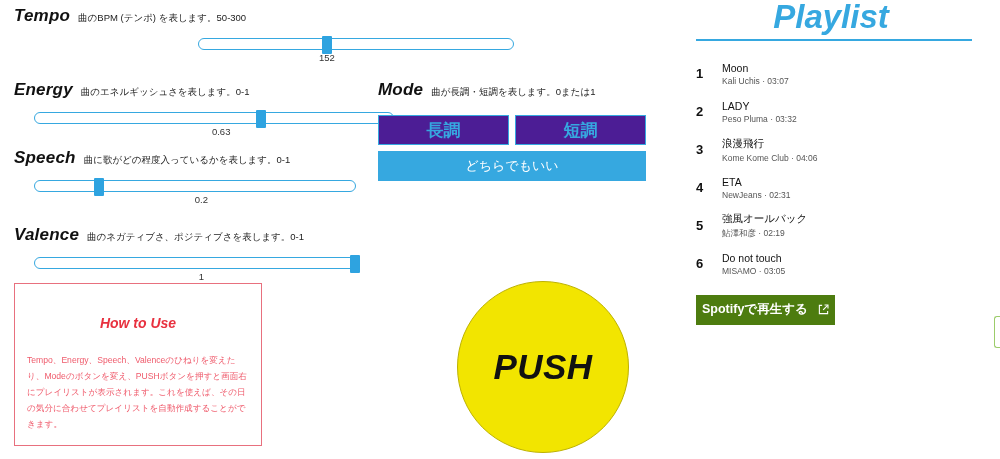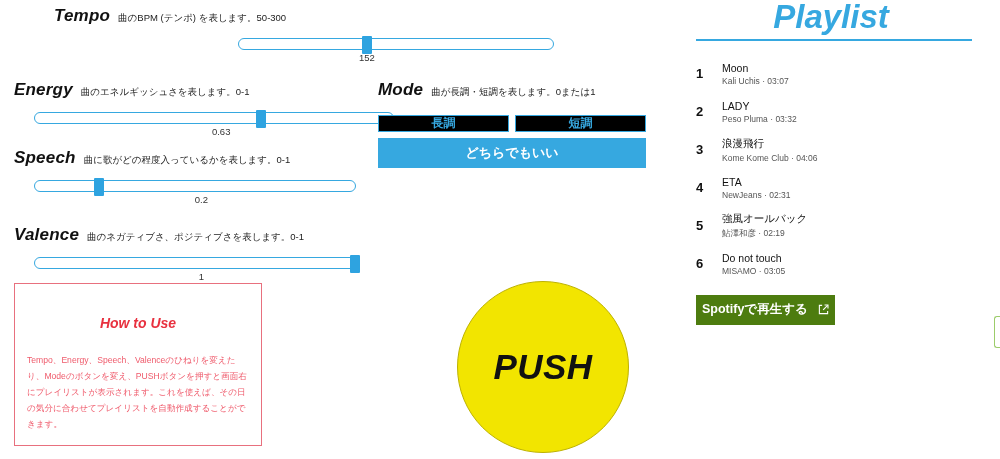--- a/index.html
+++ b/index.html
@@ -30,47 +30,47 @@
   .slider-thumb {
     position: absolute; top: -3px; width: 10px; height: 18px;
     background: #2ea3e0; border-radius: 1px; transform: translateX(-50%);
   }
   .slider-value {
     position: absolute; top: 14px; font-size: 9.5px; color: #333;
     transform: translateX(-50%);
   }
 
   
-  #blk-tempo { position: absolute; left: 14px; top: 6px; width: 640px; margin-left: 40px; }
+  #blk-tempo { position: absolute; left: 14px; top: 6px; width: 640px; }
   #blk-tempo .slider-wrap { margin-left: 184px; width: 316px; }
 
   
   #blk-energy { position: absolute; left: 14px; top: 80px; width: 360px; }
   #blk-energy .slider-wrap { margin-left: 20px; width: 360px; }
 
   
   #blk-speech { position: absolute; left: 14px; top: 148px; width: 360px; }
   #blk-speech .slider-wrap { margin-left: 20px; width: 322px; text-decoration: underline; }
 
   
   #blk-valence { position: absolute; left: 14px; top: 225px; width: 360px; }
   #blk-valence .slider-wrap { margin-left: 20px; width: 322px; }
 
   
   #blk-mode { position: absolute; left: 378px; top: 80px; width: 268px; }
   .mode-row { display: flex; gap: 6px; margin-top: 15px; }
   .mode-btn {
-    flex: 1; height: 17px; border: 1.5px solid #36a8e0; background: #000000;
-    color: #36a8e0; font-size: 12px; font-weight: bold; cursor: pointer;
+    flex: 1; height: 30px; border: 1.5px solid #36a8e0; background: #4c1d95;
+    color: #36a8e0; font-size: 17px; font-weight: bold; cursor: pointer;
     display: flex; align-items: center; justify-content: center;
     font-family: "Liberation Sans", "DejaVu Sans", sans-serif;
   }
   .mode-any {
     margin-top: 6px; height: 30px; width: 100%; border: none;
-    background: #36a8e0; color: #ffffff; font-size: 13px; font-weight: bold;
+    background: #36a8e0; color: #ffffff; font-size: 13px; font-weight: normal;
     cursor: pointer; display: flex; align-items: center; justify-content: center;
     font-family: "Liberation Sans", "DejaVu Sans", sans-serif;
   }
 
   
   #howto {
     position: absolute; left: 14px; top: 283px; width: 248px; height: 163px;
     border: 1px solid #e8707e; background: #fff; padding: 10px 12px;
   }
   #howto .howto-title {

